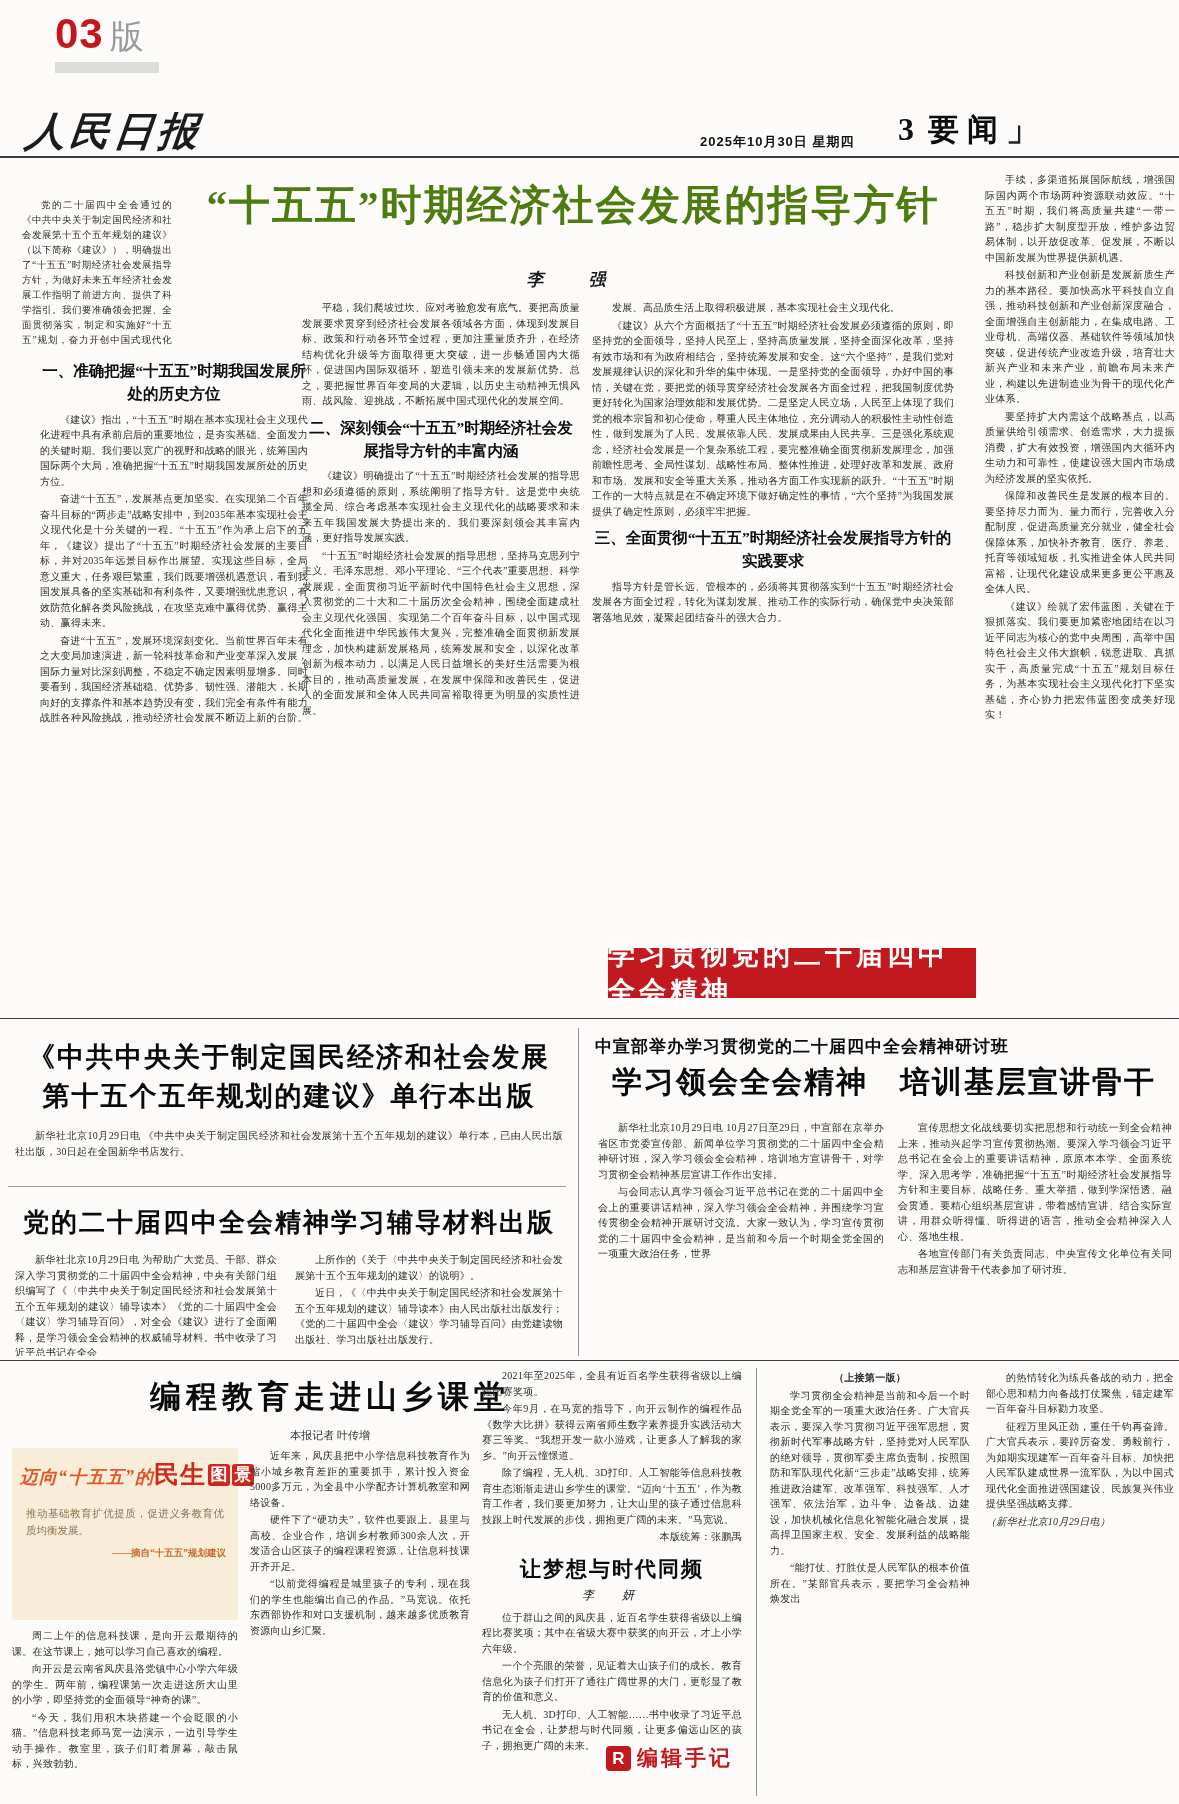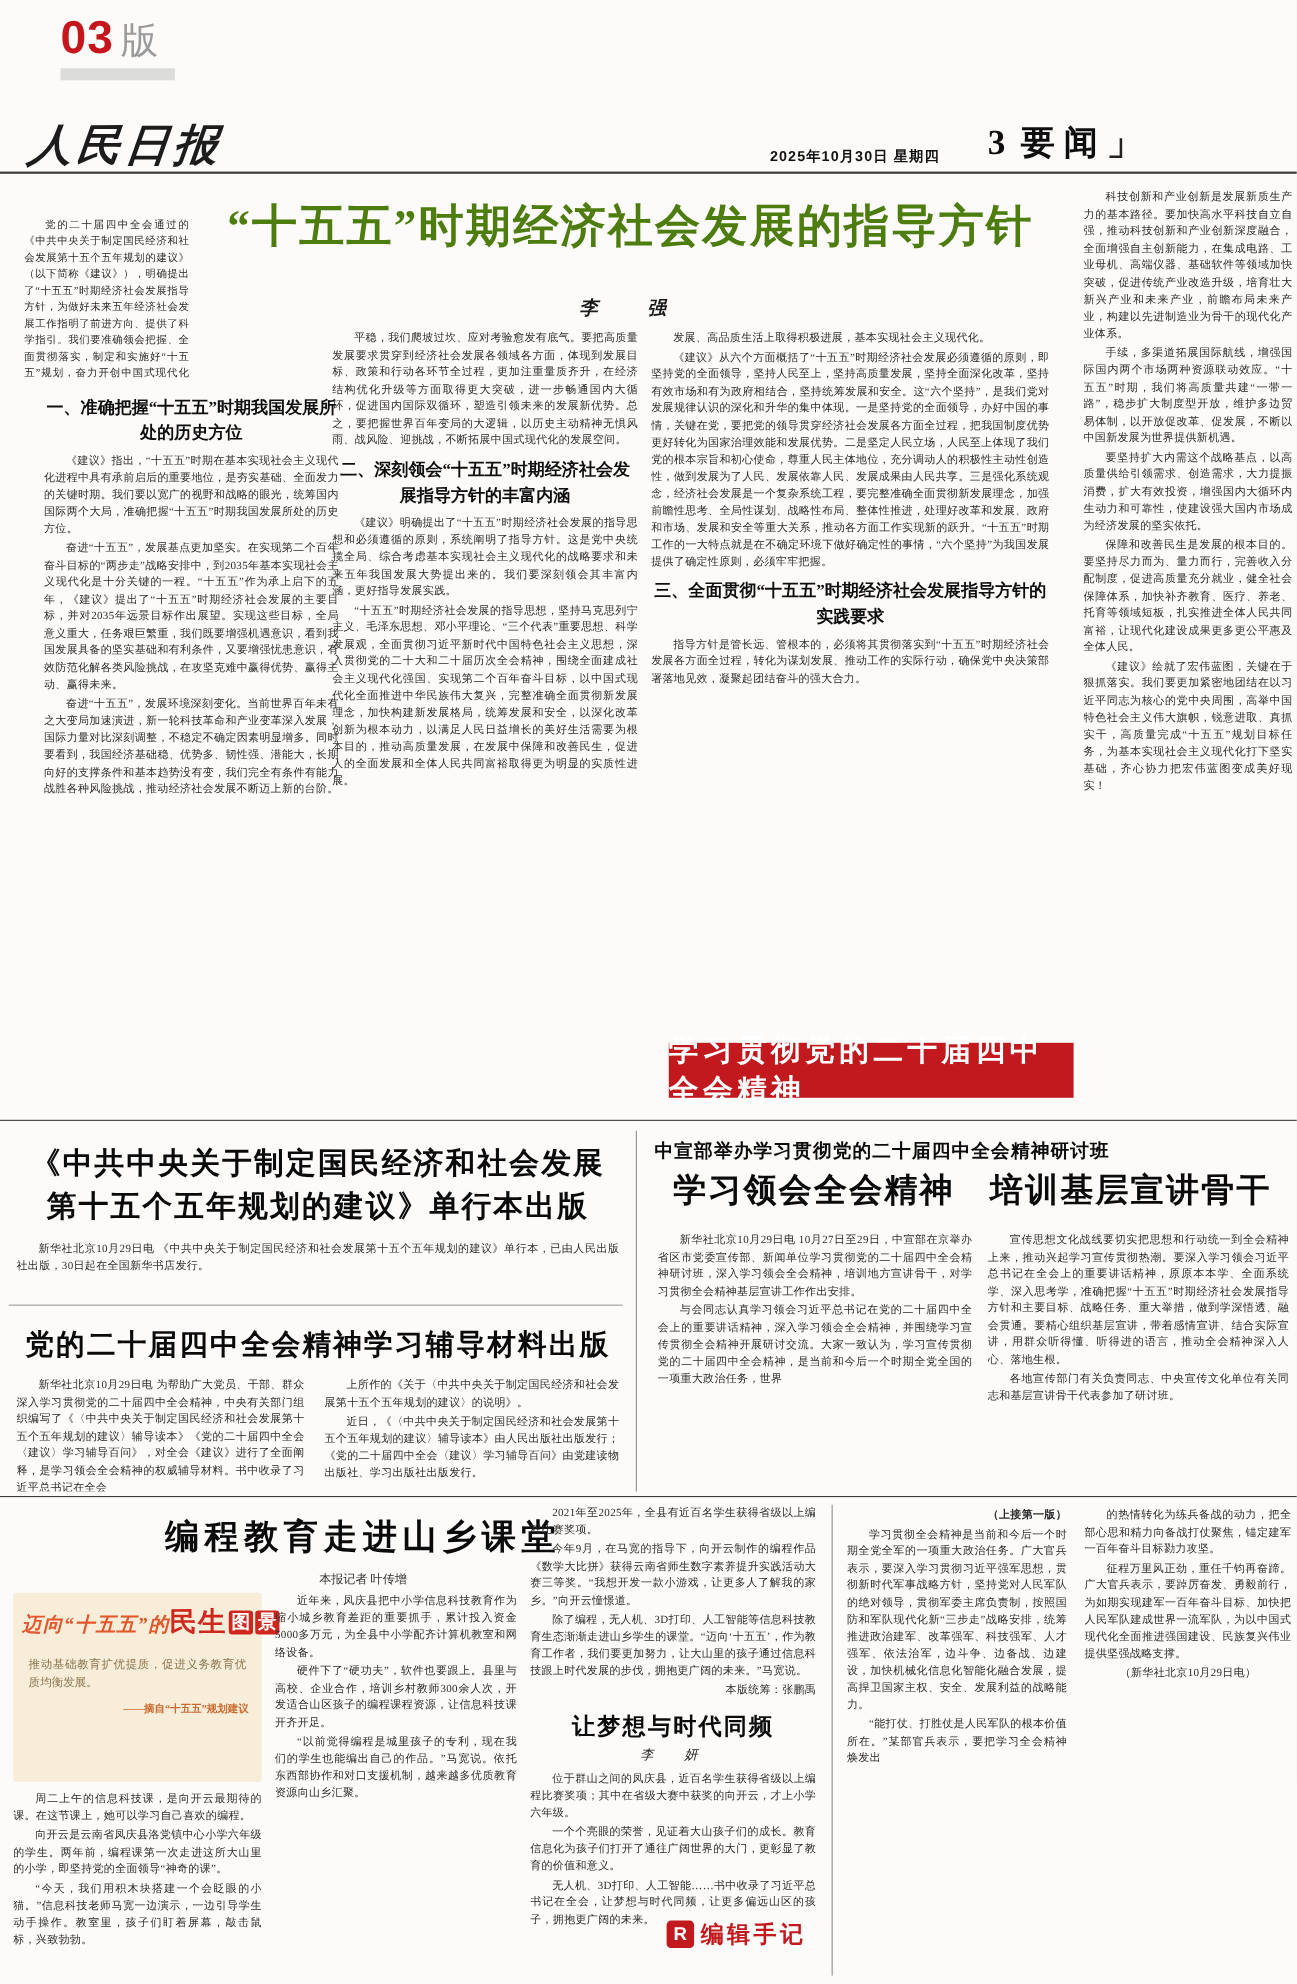--- a/index.html
+++ b/index.html
@@ -27,22 +27,22 @@
   .lead-title{font-size:41px;font-weight:900;color:#4d7c0f;text-align:center;letter-spacing:2px;line-height:1.2;}
   .lead-byline{font-size:17px;font-weight:700;font-style:italic;text-align:center;letter-spacing:14px;color:#1a1a1a;}
   .h2line{display:block;font-size:27px;font-weight:900;color:#0a0a0a;text-align:center;letter-spacing:2px;line-height:1.45;}
   .art3-title{font-size:26px;font-weight:900;color:#0a0a0a;text-align:center;letter-spacing:2px;}
   .kicker{font-size:17px;font-weight:900;color:#0c0c0c;letter-spacing:1px;}
   .art4-title{font-size:30px;font-weight:900;text-align:center;color:#0a0a0a;letter-spacing:2px;}
   .feat-title{font-size:31px;font-weight:900;text-align:center;color:#0a0a0a;letter-spacing:5px;}
   .feat-byline{font-size:11px;text-align:center;color:#333;}
   .sub-title{font-size:21px;font-weight:900;text-align:center;color:#0b0b0b;letter-spacing:2px;margin:10px 0 4px 0;}
   .sub-author{font-size:12px;text-align:center;letter-spacing:8px;color:#222;font-style:italic;margin-bottom:6px;}
-  .cont-header{font-size:11px;font-weight:900;text-align:right;text-indent:0 !important;}
-  .sign-line{text-align:center;text-indent:0 !important;}
+  .cont-header{font-size:11px;font-weight:900;text-align:center;text-indent:0 !important;}
+  .sign-line{text-align:left;text-indent:0 !important;font-style:italic;}
   .tongchou{text-align:right;font-size:9.5px;color:#333;text-indent:0 !important;}
   
   .banner{background:#c2191f;color:#ffffff;display:flex;align-items:center;justify-content:center;
           font-size:27px;font-weight:900;letter-spacing:4px;font-family:"Liberation Sans",sans-serif;}
   
   .graphic{background:#f8edd8;border-radius:3px;padding:10px 8px 8px 8px;box-sizing:border-box;}
   .g-banner{white-space:nowrap;}
   .g-lead{color:#e2572c;font-weight:900;font-size:18px;font-style:italic;letter-spacing:1px;}
   .g-min{color:#cf271e;font-weight:900;font-size:25px;letter-spacing:1px;}
   .g-box{display:inline-block;background:#cf271e;color:#fff;font-weight:900;font-size:17px;
@@ -105,22 +105,22 @@
         <p>《建议》从六个方面概括了“十五五”时期经济社会发展必须遵循的原则，即坚持党的全面领导，坚持人民至上，坚持高质量发展，坚持全面深化改革，坚持有效市场和有为政府相结合，坚持统筹发展和安全。这“六个坚持”，是我们党对发展规律认识的深化和升华的集中体现。一是坚持党的全面领导，办好中国的事情，关键在党，要把党的领导贯穿经济社会发展各方面全过程，把我国制度优势更好转化为国家治理效能和发展优势。二是坚定人民立场，人民至上体现了我们党的根本宗旨和初心使命，尊重人民主体地位，充分调动人的积极性主动性创造性，做到发展为了人民、发展依靠人民、发展成果由人民共享。三是强化系统观念，经济社会发展是一个复杂系统工程，要完整准确全面贯彻新发展理念，加强前瞻性思考、全局性谋划、战略性布局、整体性推进，处理好改革和发展、政府和市场、发展和安全等重大关系，推动各方面工作实现新的跃升。“十五五”时期工作的一大特点就是在不确定环境下做好确定性的事情，“六个坚持”为我国发展提供了确定性原则，必须牢牢把握。</p>
       </div>
     <div class="sec-h">三、全面贯彻“十五五”时期经济社会发展指导方针的实践要求</div>
     <div>
         <p>指导方针是管长远、管根本的，必须将其贯彻落实到“十五五”时期经济社会发展各方面全过程，转化为谋划发展、推动工作的实际行动，确保党中央决策部署落地见效，凝聚起团结奋斗的强大合力。</p>
       </div>
   </div>
 
   <div class="abs col" style="left:985px;top:172px;width:190px;height:842px;">
     <div>
+        <p>手续，多渠道拓展国际航线，增强国际国内两个市场两种资源联动效应。“十五五”时期，我们将高质量共建“一带一路”，稳步扩大制度型开放，维护多边贸易体制，以开放促改革、促发展，不断以中国新发展为世界提供新机遇。</p>
         <p>科技创新和产业创新是发展新质生产力的基本路径。要加快高水平科技自立自强，推动科技创新和产业创新深度融合，全面增强自主创新能力，在集成电路、工业母机、高端仪器、基础软件等领域加快突破，促进传统产业改造升级，培育壮大新兴产业和未来产业，前瞻布局未来产业，构建以先进制造业为骨干的现代化产业体系。</p>
-        <p>手续，多渠道拓展国际航线，增强国际国内两个市场两种资源联动效应。“十五五”时期，我们将高质量共建“一带一路”，稳步扩大制度型开放，维护多边贸易体制，以开放促改革、促发展，不断以中国新发展为世界提供新机遇。</p>
         <p>要坚持扩大内需这个战略基点，以高质量供给引领需求、创造需求，大力提振消费，扩大有效投资，增强国内大循环内生动力和可靠性，使建设强大国内市场成为经济发展的坚实依托。</p>
         <p>保障和改善民生是发展的根本目的。要坚持尽力而为、量力而行，完善收入分配制度，促进高质量充分就业，健全社会保障体系，加快补齐教育、医疗、养老、托育等领域短板，扎实推进全体人民共同富裕，让现代化建设成果更多更公平惠及全体人民。</p>
         <p>《建议》绘就了宏伟蓝图，关键在于狠抓落实。我们要更加紧密地团结在以习近平同志为核心的党中央周围，高举中国特色社会主义伟大旗帜，锐意进取、真抓实干，高质量完成“十五五”规划目标任务，为基本实现社会主义现代化打下坚实基础，齐心协力把宏伟蓝图变成美好现实！</p>
       </div>
   </div>
 
   <div class="abs banner" style="left:608px;top:948px;width:368px;height:50px;">学习贯彻党的二十届四中全会精神</div>
 
   <div class="abs rule" style="left:0;top:1018px;width:1179px;height:1px;"></div>
 

